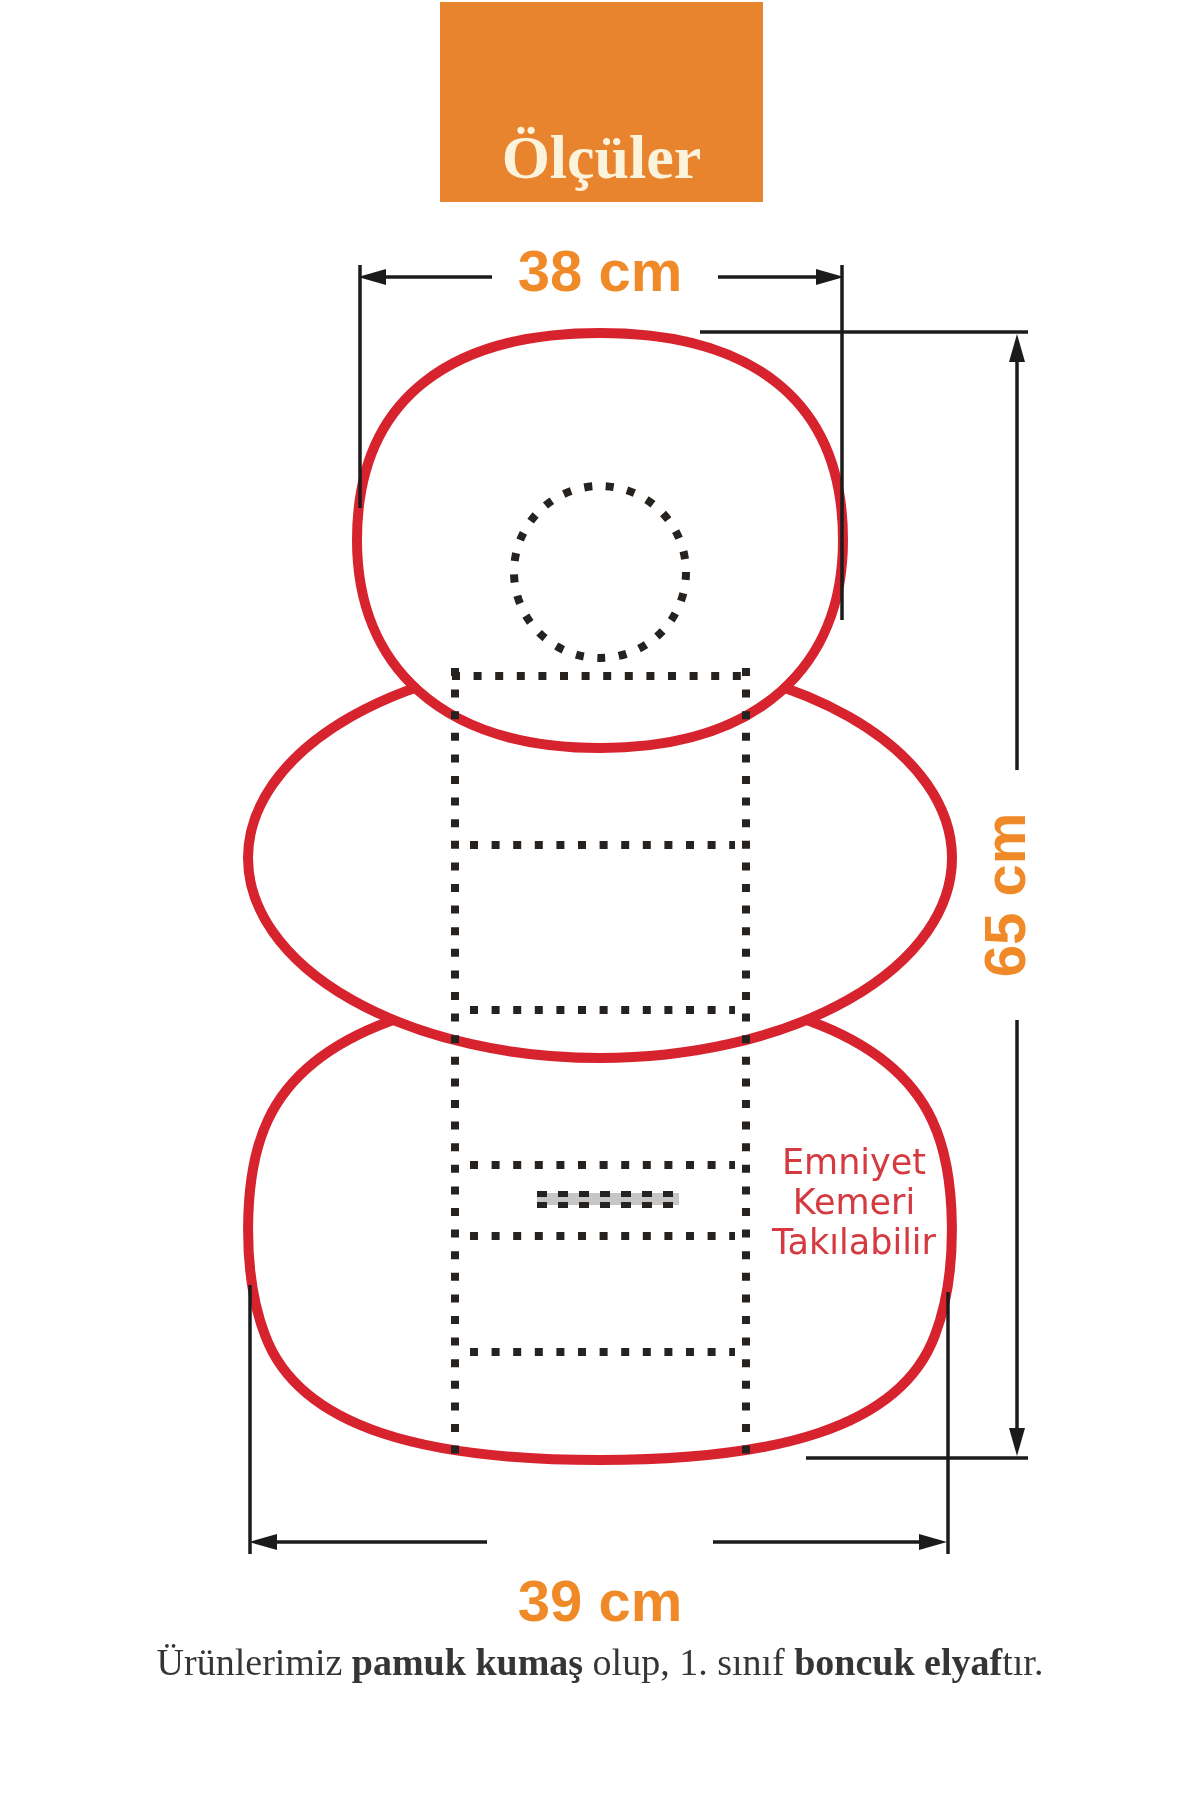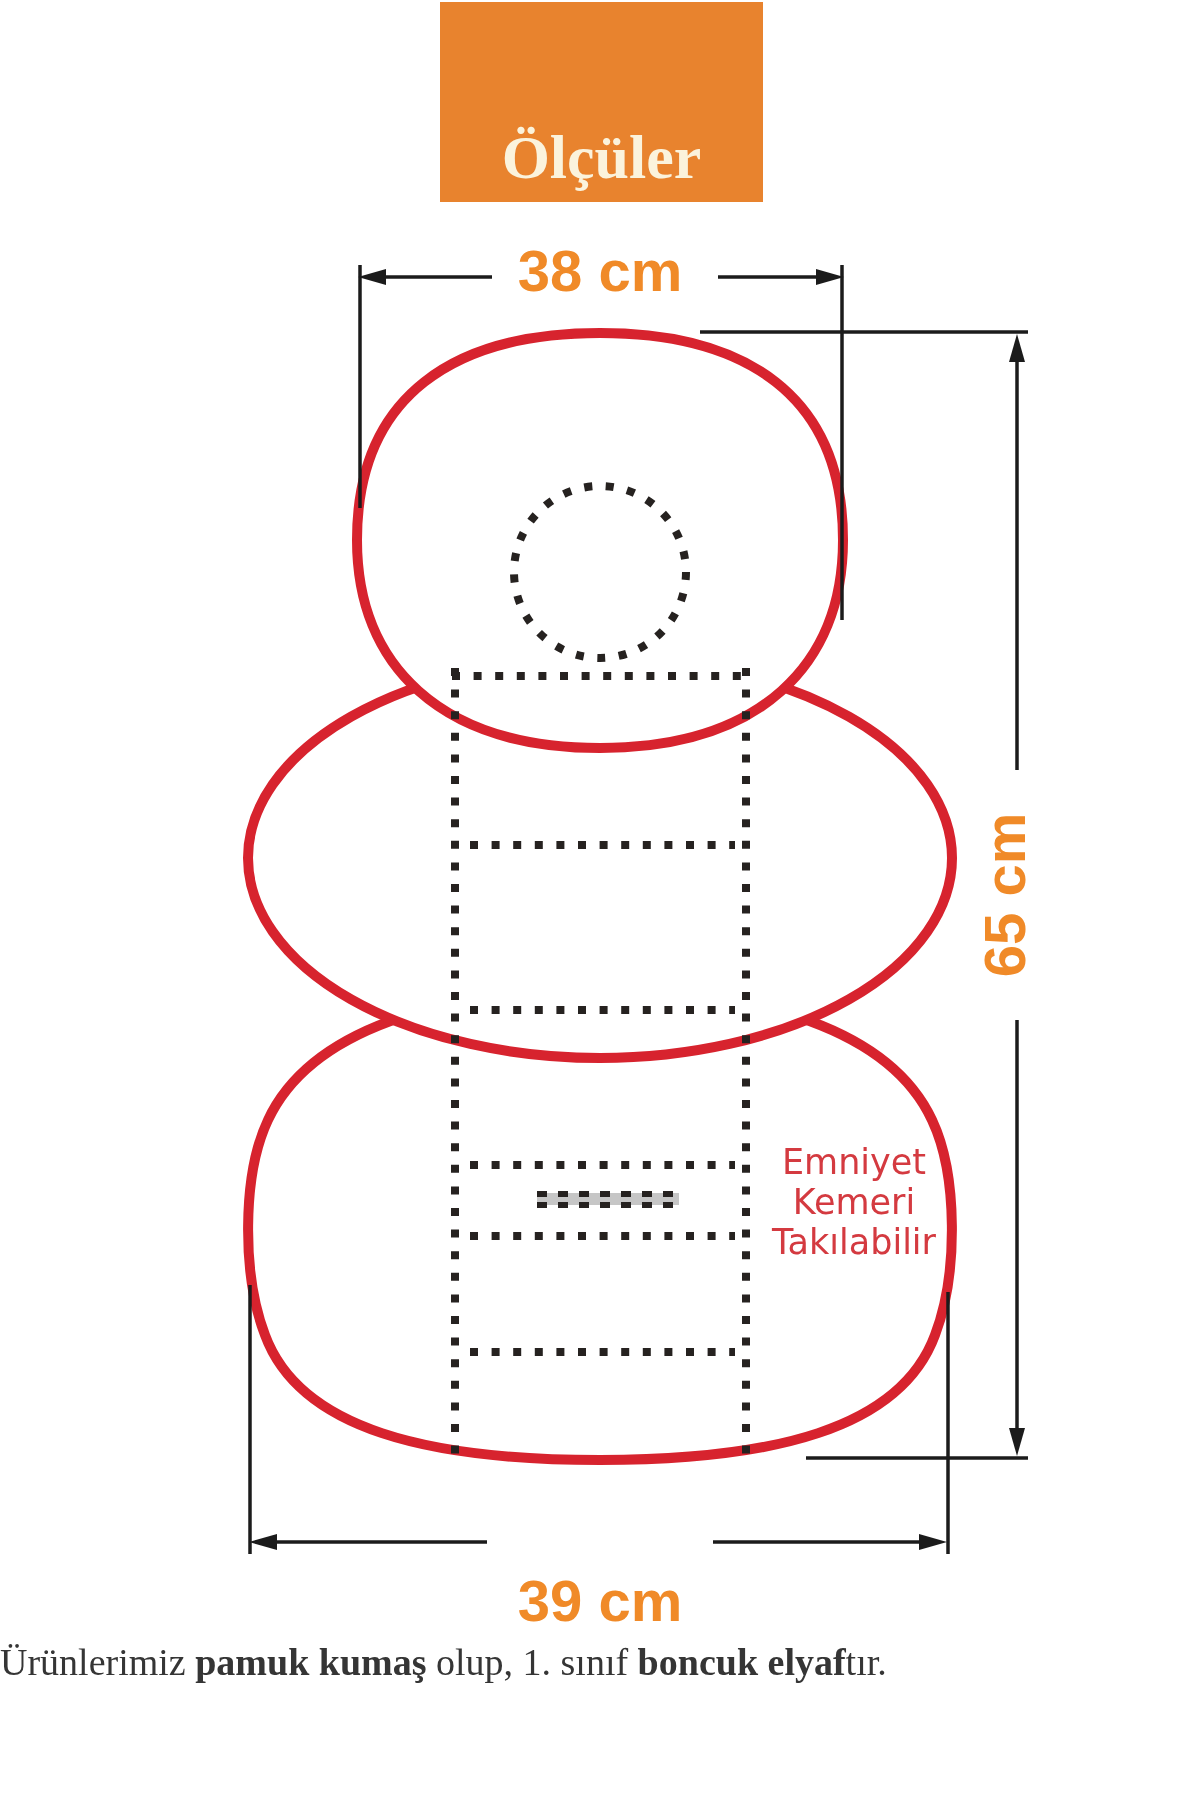--- a/index.html
+++ b/index.html
@@ -35,21 +35,21 @@
   }
   .dim-29{left:600px;top:271px;}
   .dim-65{left:1005px;top:895px;transform:translate(-50%,-50%) rotate(-90deg);}
   .dim-39{left:600px;top:1585px;margin-top:16px;}
   .belt-note{
     position:absolute;left:772px;top:1142px;
     font-size:35px;line-height:40px;color:var(--note_red);
     font-family:"DejaVu Sans",sans-serif;white-space:nowrap;text-align:center;
   }
   .footer{
-    position:absolute;left:0;top:1642px;width:1200px;
+    position:absolute;left:0;top:1642px;width:1200px;text-align:center;
     font-family:"Liberation Serif",serif;font-size:38px;line-height:41px;
     color:var(--text_dark);
   }
   .footer b{font-weight:700;}
 </style>
 </head>
 <body>
 
 <div class="stage">
 

